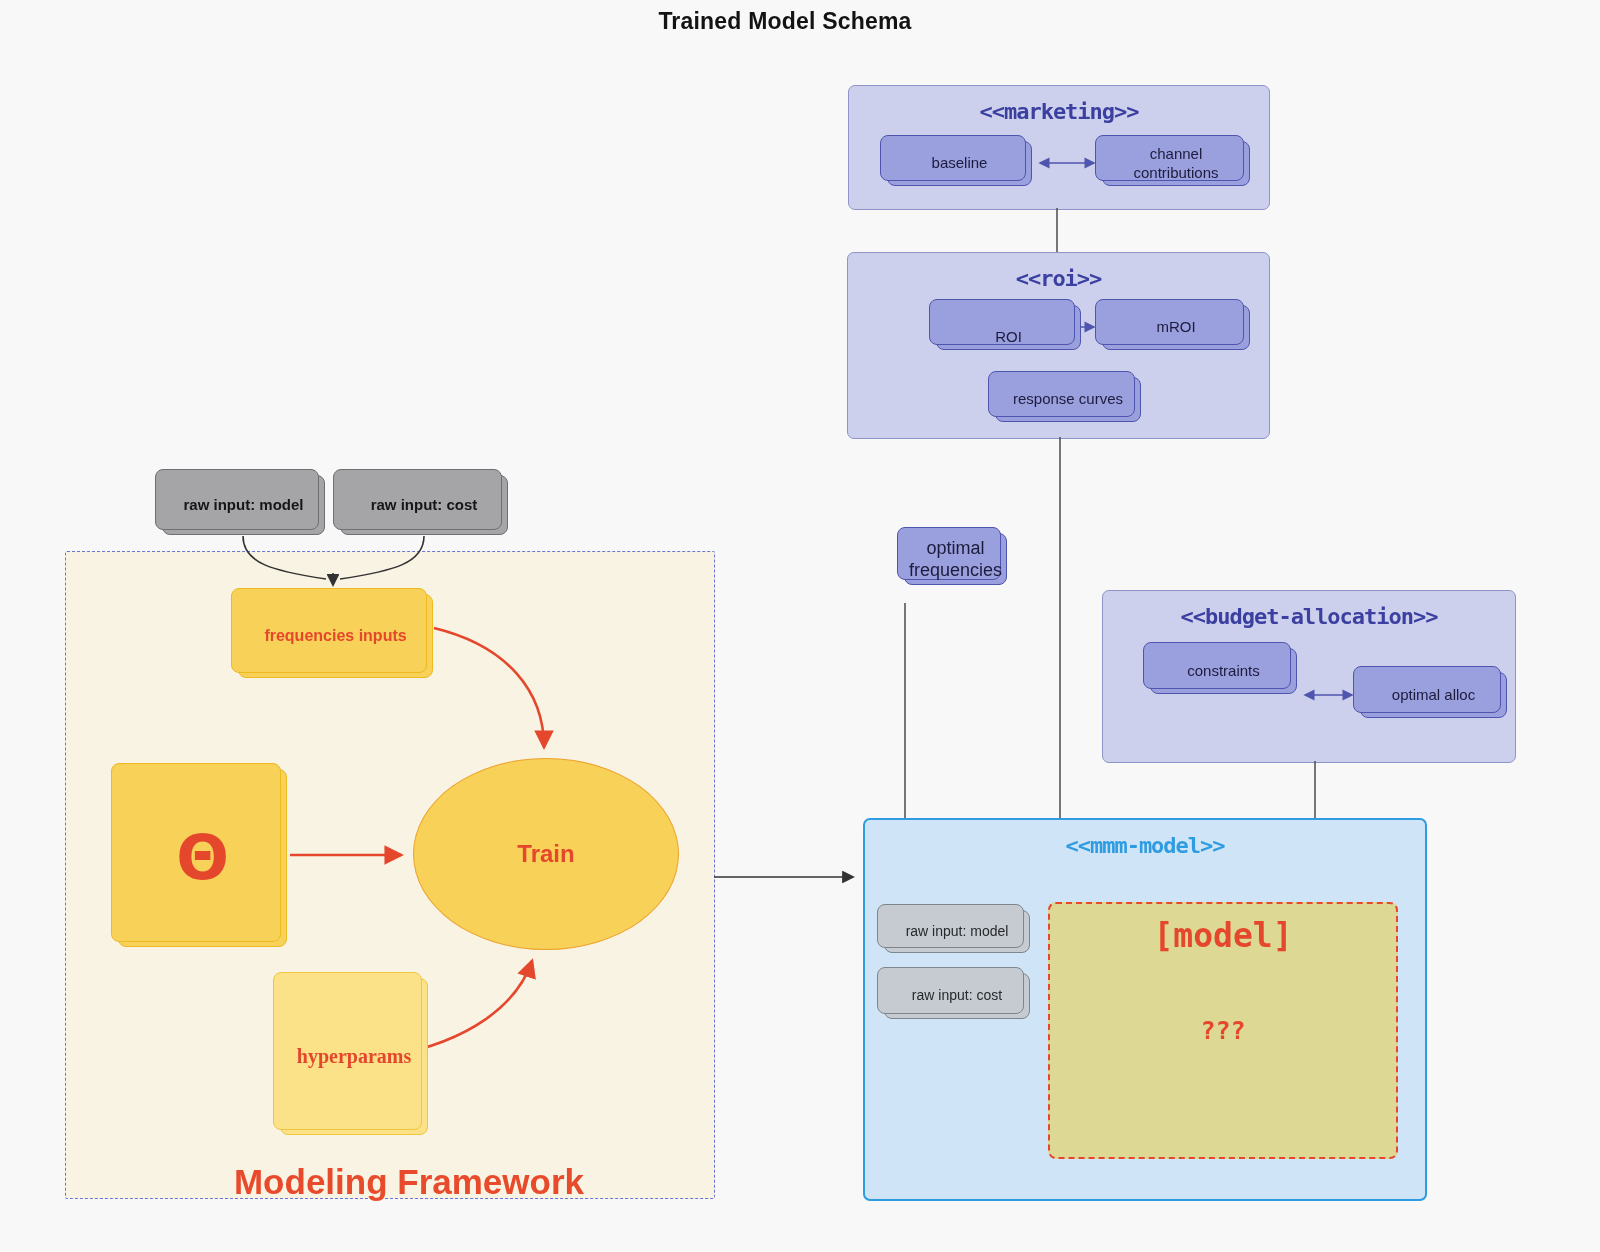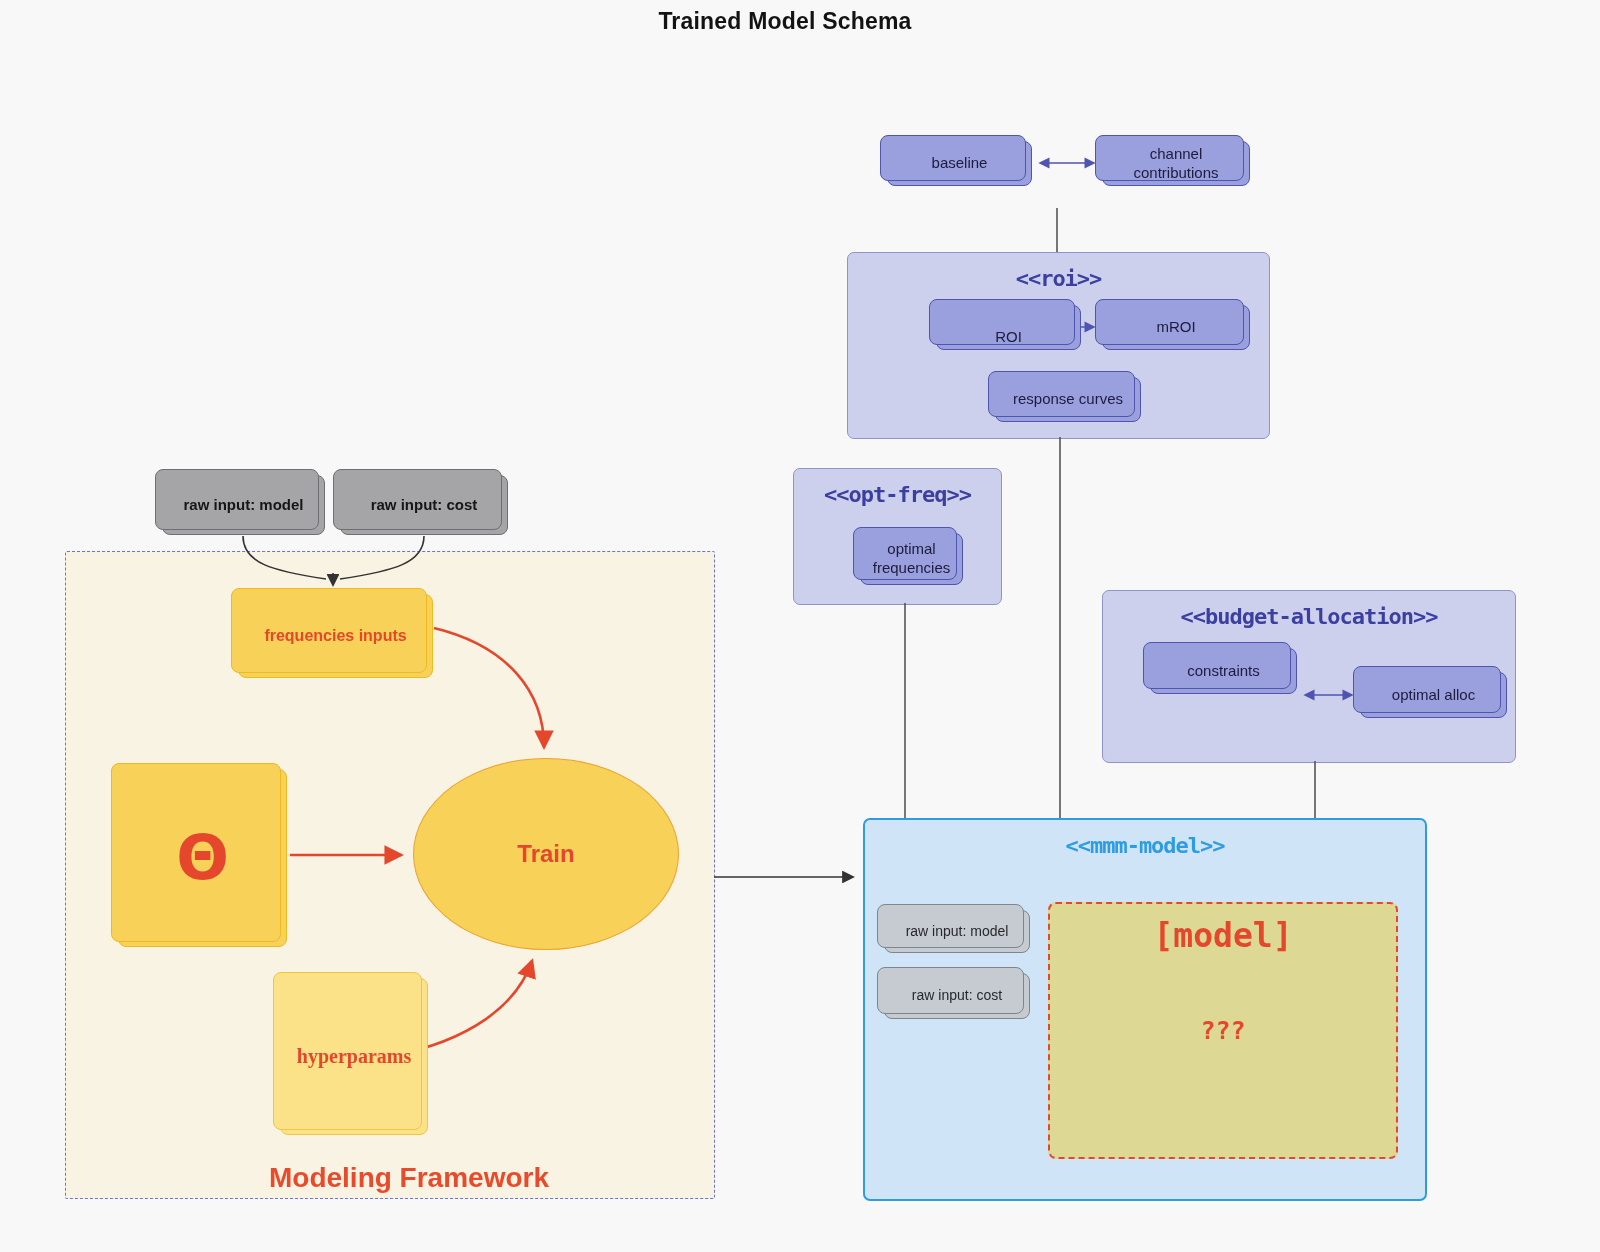--- a/index.html
+++ b/index.html
@@ -59,39 +59,39 @@
   .model-title{
     position:absolute;left:0;right:0;top:12px;text-align:center;
     font-family:"DejaVu Sans Mono",monospace;font-weight:bold;font-size:33px;color:#e5472d;
   }
   .model-q{
     position:absolute;left:0;right:0;top:112px;text-align:center;
     font-family:"DejaVu Sans Mono",monospace;font-weight:bold;font-size:25px;color:#e5472d;
   }
   .fw-label{
     position:absolute;left:65px;top:1162px;width:688px;text-align:center;
-    font-size:28px;font-weight:bold;color:#e84b2c;z-index:3;
+    font-size:35px;font-weight:bold;color:#e84b2c;z-index:3;
   }
   svg.edges{position:absolute;left:0;top:0;z-index:2;}
 </style>
 </head>
 <body>
 
 <div class="canvas">
 
   <div class="abs page-title">Trained Model Schema</div>
 
+  <div class="container lavender" style="left:848px;top:85px;width:420px;height:123px;">
+    <div class="ctitle">&lt;&lt;marketing&gt;&gt;</div>
+  </div>
 
   <div class="container lavender" style="left:847px;top:252px;width:421px;height:185px;">
     <div class="ctitle">&lt;&lt;roi&gt;&gt;</div>
   </div>
 
-  <div class="container lavender" style="left:793px;top:468px;width:207px;height:135px;">
-    <div class="ctitle">&lt;&lt;opt-freq&gt;&gt;</div>
-  </div>
 
   <div class="container lavender" style="left:1102px;top:590px;width:412px;height:171px;">
     <div class="ctitle">&lt;&lt;budget-allocation&gt;&gt;</div>
   </div>
 
   <div class="container bluebox" style="left:863px;top:818px;width:560px;height:379px;">
     <div class="ctitle blue">&lt;&lt;mmm-model&gt;&gt;</div>
   </div>
 
   <div class="container framework" style="left:65px;top:551px;width:648px;height:646px;"></div>
@@ -139,21 +139,21 @@
   <div class="node stack purple" style="left:936px;top:305px;width:145px;height:45px;align-items:flex-end;">
     <span>ROI</span>
   </div>
   <div class="node stack purple" style="left:1102px;top:305px;width:148px;height:45px;">
     <span>mROI</span>
   </div>
   <div class="node stack purple" style="left:995px;top:377px;width:146px;height:45px;">
     <span>response curves</span>
   </div>
 
-  <div class="node stack purple" style="left:860px;top:533px;width:103px;height:52px;font-size:15px;">
+  <div class="node stack purple" style="left:904px;top:533px;width:103px;height:52px;font-size:18px;">
     <span>optimal frequencies</span>
   </div>
 
   <div class="node stack purple" style="left:1150px;top:648px;width:147px;height:46px;">
     <span>constraints</span>
   </div>
   <div class="node stack purple" style="left:1360px;top:672px;width:147px;height:46px;">
     <span>optimal alloc</span>
   </div>
 

